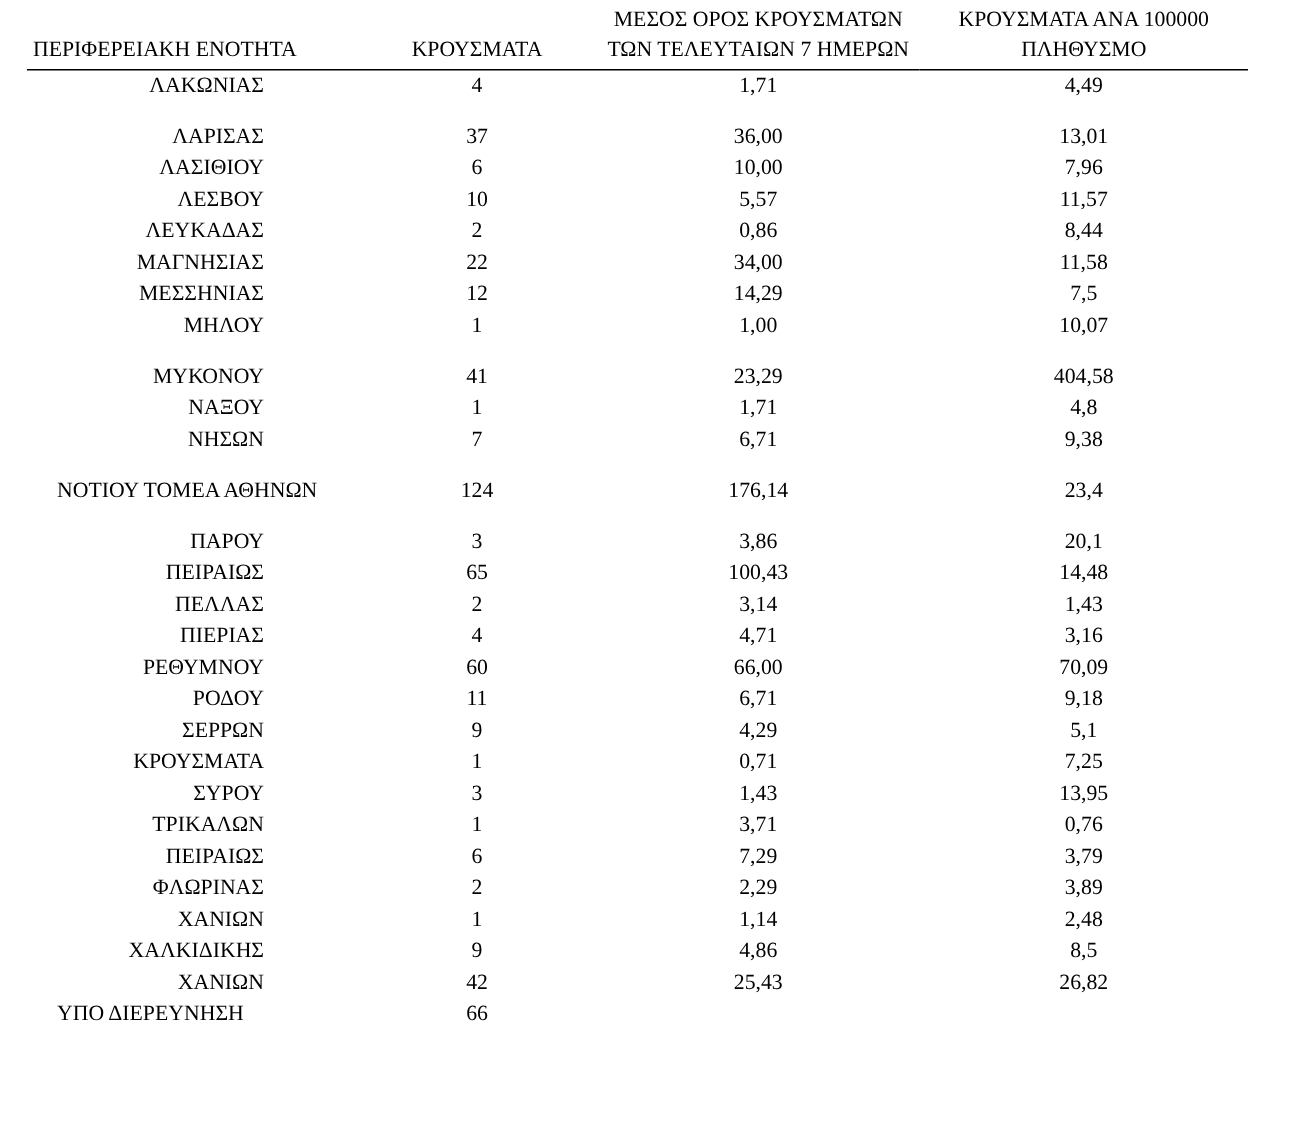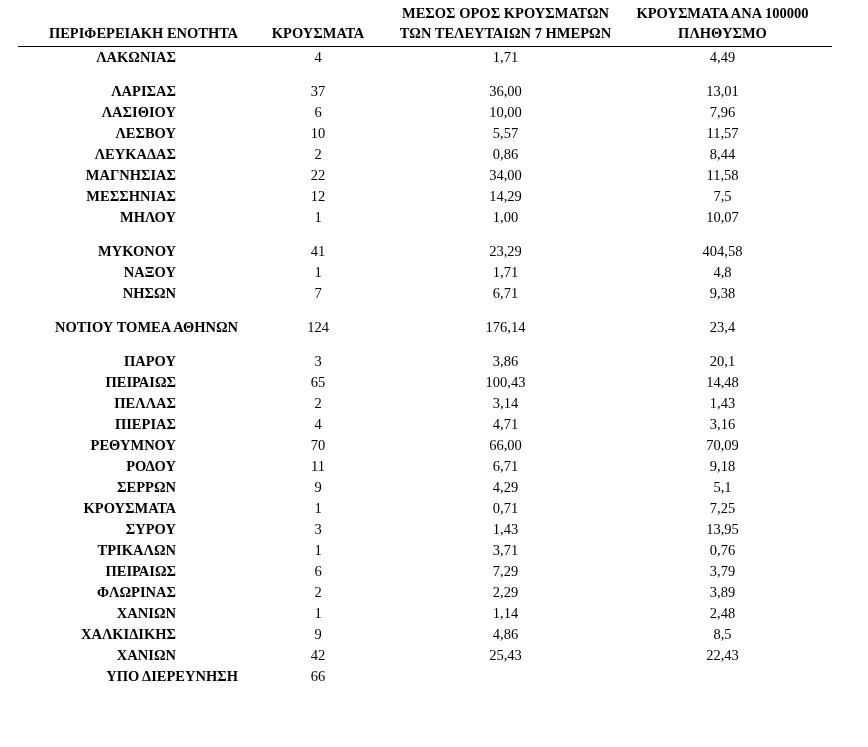--- a/index.html
+++ b/index.html
@@ -27,50 +27,49 @@
     margin-top: 4px;
     border-collapse: collapse;
     table-layout: fixed;
   }
   table.data-table col.c-region { width: 220px; }
   table.data-table col.c-cases  { width: 160px; }
   table.data-table col.c-avg    { width: 215px; }
   table.data-table col.c-per100 { width: 219px; }
 
   thead th {
-    font-weight: bold;
+    font-weight: normal;
     font-size: 14.5px;
     line-height: 1.35;
     vertical-align: bottom;
     padding: 0 0 3px 0;
     text-align: center;
   }
   thead th.region-head {
-    text-align: right;
+    text-align: left;
     padding-left: 4px;
   }
   thead tr.head-row th {
     border-bottom: 1.6px solid #000;
   }
   tbody td {
     font-size: 14.5px;
     line-height: 1.0;
     height: 21px;
     padding: 0;
     text-align: center;
     vertical-align: middle;
   }
   tbody td.region {
     text-align: right;
     padding-right: 62px;
-    font-weight: bold;
   }
   tbody tr.wide td.region {
     padding-right: 0;
-    text-align: right;
+    text-align: left;
     padding-left: 20px;
   }
   tbody tr.spacer td {
     height: 13px;
   }
   tbody td.cases { padding-left: 0px; }
   .nowrap { white-space: nowrap; }
 </style>
 </head>
 <body>
@@ -205,21 +204,21 @@
           <td class="per100k">1,43</td>
         </tr>
         <tr class="data-row">
           <td class="region">ΠΙΕΡΙΑΣ</td>
           <td class="cases">4</td>
           <td class="avg7">4,71</td>
           <td class="per100k">3,16</td>
         </tr>
         <tr class="data-row">
           <td class="region">ΡΕΘΥΜΝΟΥ</td>
-          <td class="cases">70</td>
+          <td class="cases">60</td>
           <td class="avg7">66,00</td>
           <td class="per100k">70,09</td>
         </tr>
         <tr class="data-row">
           <td class="region">ΡΟΔΟΥ</td>
           <td class="cases">11</td>
           <td class="avg7">6,71</td>
           <td class="per100k">9,18</td>
         </tr>
         <tr class="data-row">
@@ -267,21 +266,21 @@
         <tr class="data-row">
           <td class="region">ΧΑΛΚΙΔΙΚΗΣ</td>
           <td class="cases">9</td>
           <td class="avg7">4,86</td>
           <td class="per100k">8,5</td>
         </tr>
         <tr class="data-row">
           <td class="region">ΧΑΝΙΩΝ</td>
           <td class="cases">42</td>
           <td class="avg7">25,43</td>
-          <td class="per100k">22,43</td>
+          <td class="per100k">26,82</td>
         </tr>
         <tr class="data-row wide">
           <td class="region">ΥΠΟ ΔΙΕΡΕΥΝΗΣΗ</td>
           <td class="cases">66</td>
           <td class="avg7"></td>
           <td class="per100k"></td>
         </tr>
       </tbody>
   </table>
 </div>

